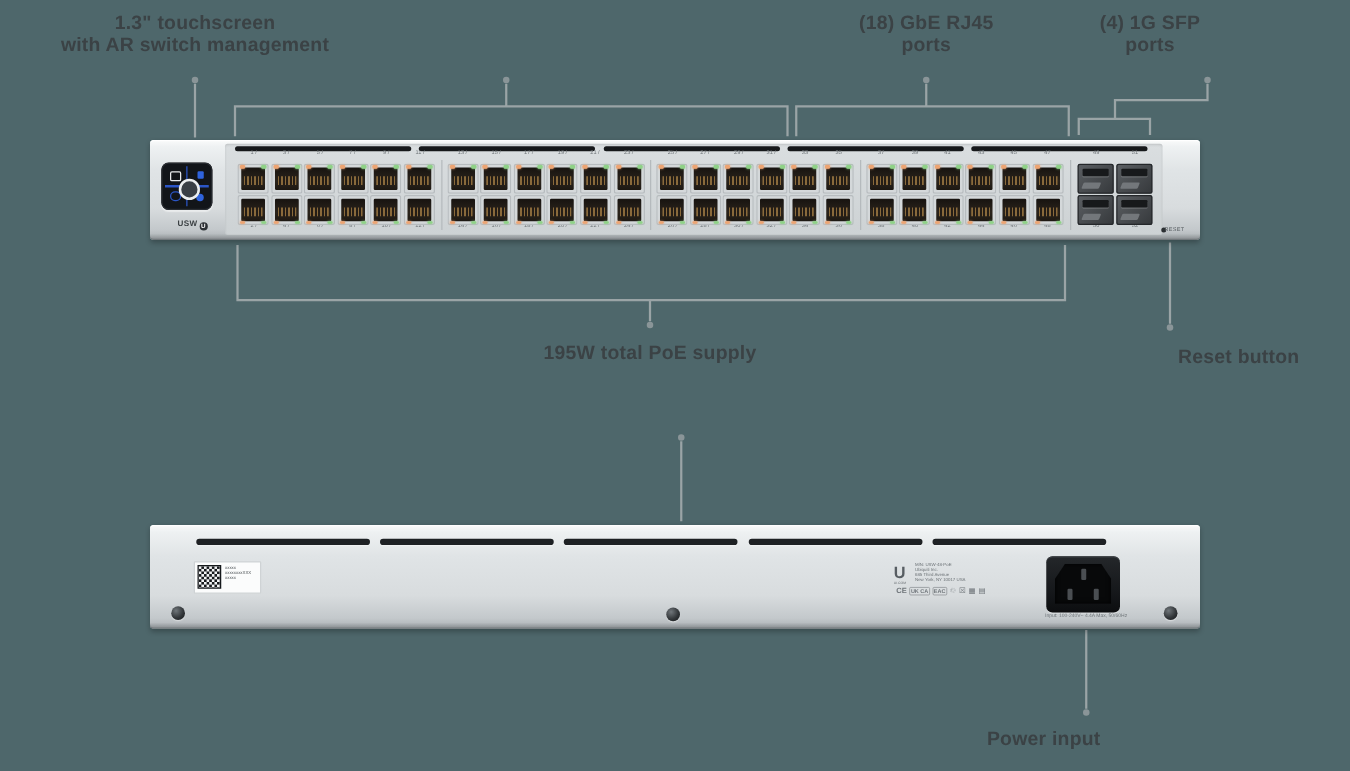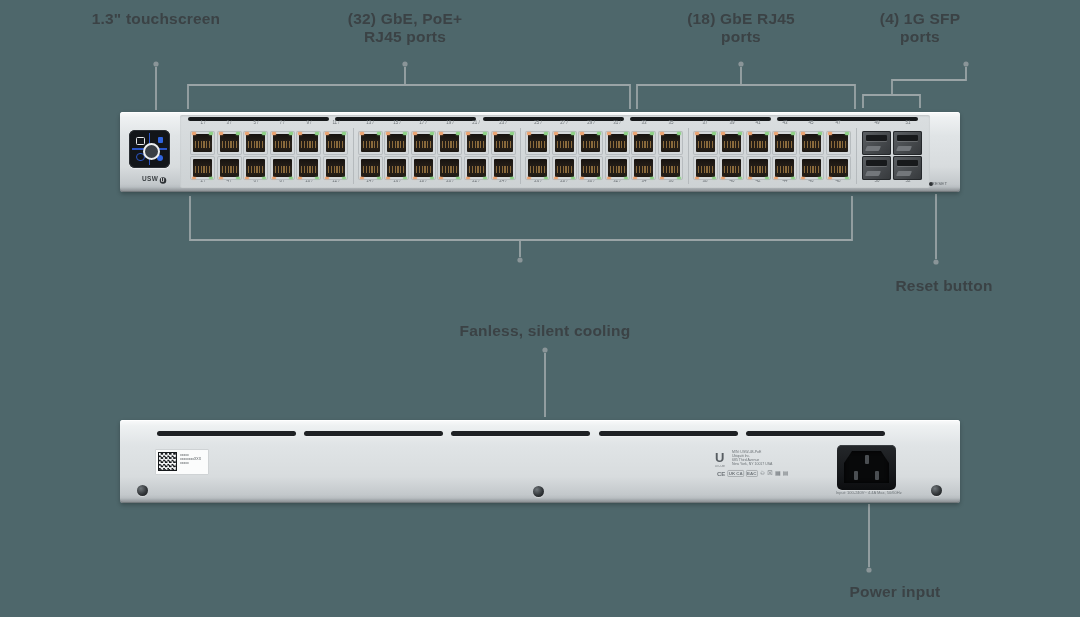--- a/index.html
+++ b/index.html
@@ -152,40 +152,37 @@
         <circle class="dot" cx="936" cy="262" r="2.6"></circle>
       </g>
     <g>
         <path class="ld" d="M869,504 V567"></path>
         <circle class="dot" cx="869" cy="570" r="2.6"></circle>
       </g>
   </svg>
 
   <div class="callout" style="left:156px;top:10px">
     <div>1.3" touchscreen</div>
-  </div>
-  <div class="callout" style="left:405px;top:10px">
-    <div>(32) GbE, PoE+</div>
-    <div>RJ45 ports</div>
+    <div>with AR switch management</div>
   </div>
   <div class="callout" style="left:741px;top:10px">
     <div>(18) GbE RJ45</div>
     <div>ports</div>
   </div>
   <div class="callout" style="left:920px;top:10px">
     <div>(4) 1G SFP</div>
     <div>ports</div>
   </div>
-  <div class="callout" style="left:545px;top:322px">
-    <div>Fanless, silent cooling</div>
-  </div>
-  <div class="callout" style="left:944px;top:277px">
+  <div class="callout" style="left:520px;top:274px">
+    <div>195W total PoE supply</div>
+  </div>
+  <div class="callout" style="left:991px;top:277px">
     <div>Reset button</div>
   </div>
-  <div class="callout" style="left:895px;top:583px">
+  <div class="callout" style="left:835px;top:583px">
     <div>Power input</div>
   </div>
 
   <div id="front-body" class="chassis">
     <div class="plate"></div>
     <div class="divider" style="left:233px"></div>
     <div class="divider" style="left:400px"></div>
     <div class="divider" style="left:568px"></div>
     <div class="divider" style="left:736px"></div>
 

